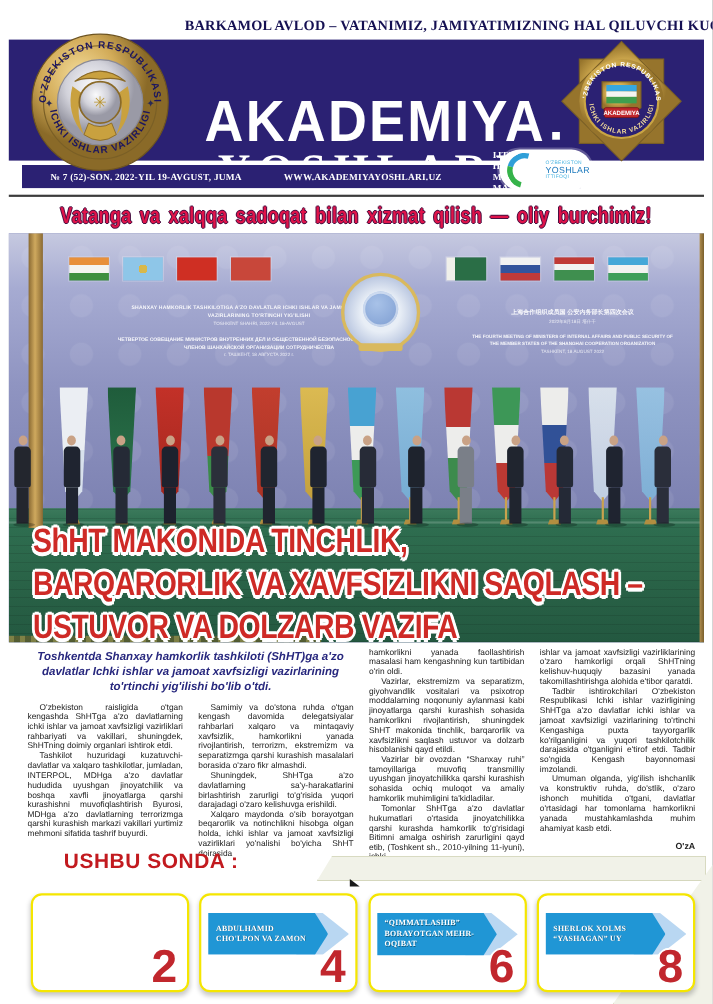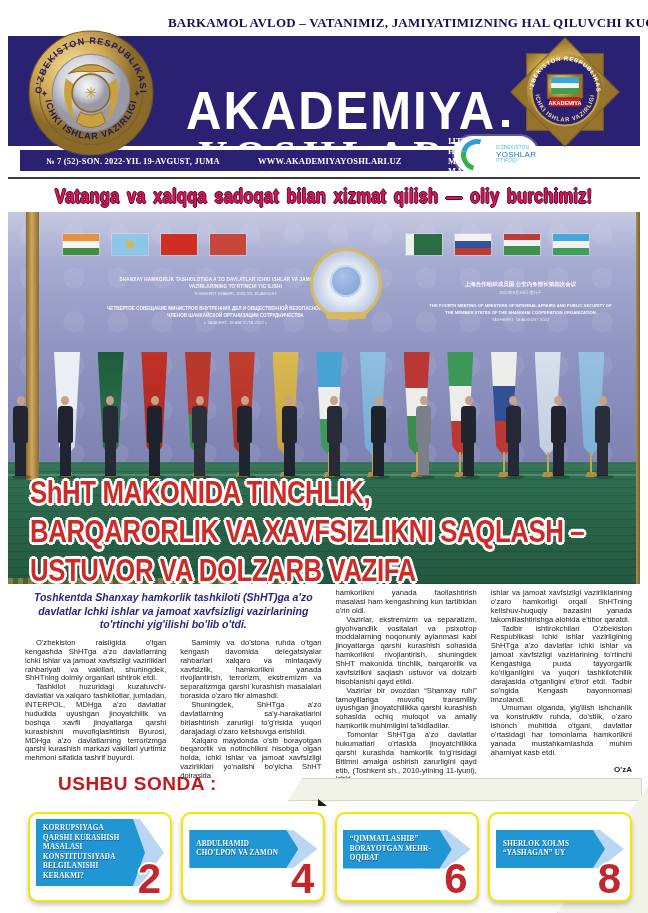--- a/index.html
+++ b/index.html
@@ -453,23 +453,20 @@
 
   <div class="bottom-section">
     <div class="ribbon-band"></div>
     <div class="ribbon-tri"></div>
     <div class="ribbon-diag"></div>
     <div class="section-label">USHBU SONDA :</div>
     <div class="teasers" id="teasers">
   <div class="teaser-card tall">
     <div class="arrow-wrap">
       <div class="chev"></div>
-      <div class="arrow">
-        <div class="t-title">KORRUPSIYAGA QARSHI KURASHISH MASALASI KONSTITUTSIYADA BELGILANISHI KERAKMI?</div>
-      </div>
     </div>
     <div class="t-page">2</div>
   </div>
 
   <div class="teaser-card">
     <div class="arrow-wrap">
       <div class="chev"></div>
       <div class="arrow">
         <div class="t-title">ABDULHAMID CHO'LPON VA ZAMON</div>
       </div>

